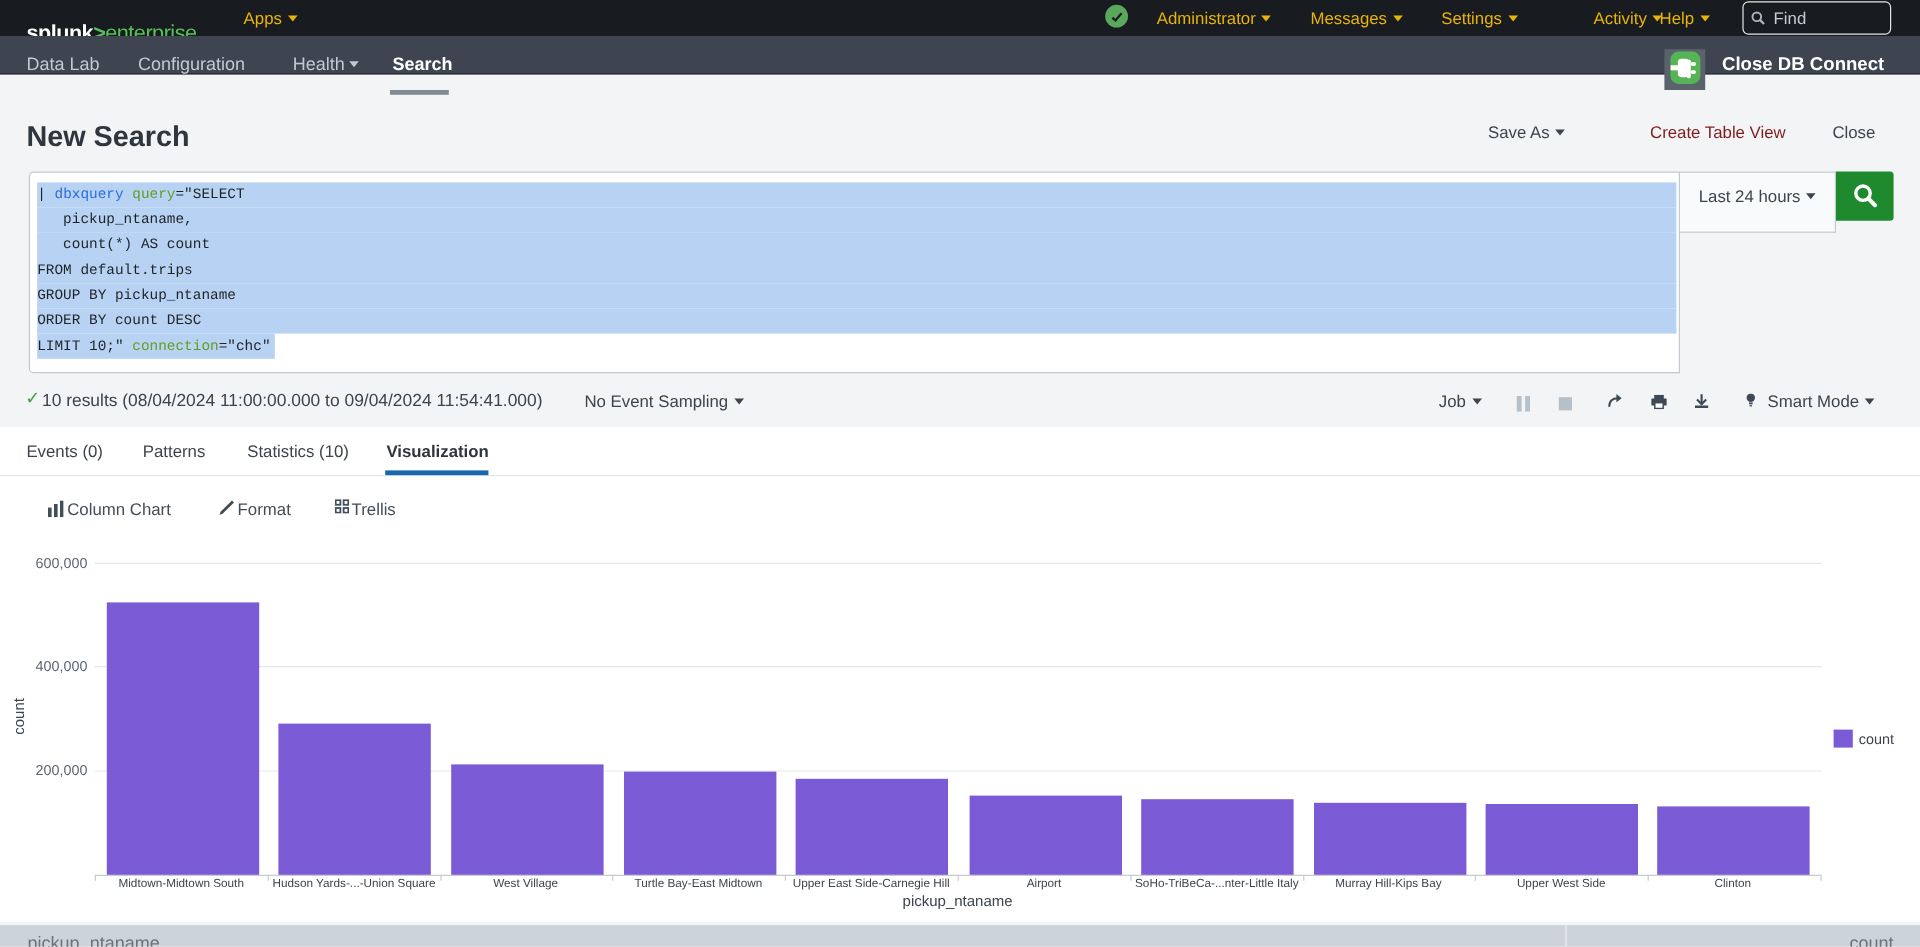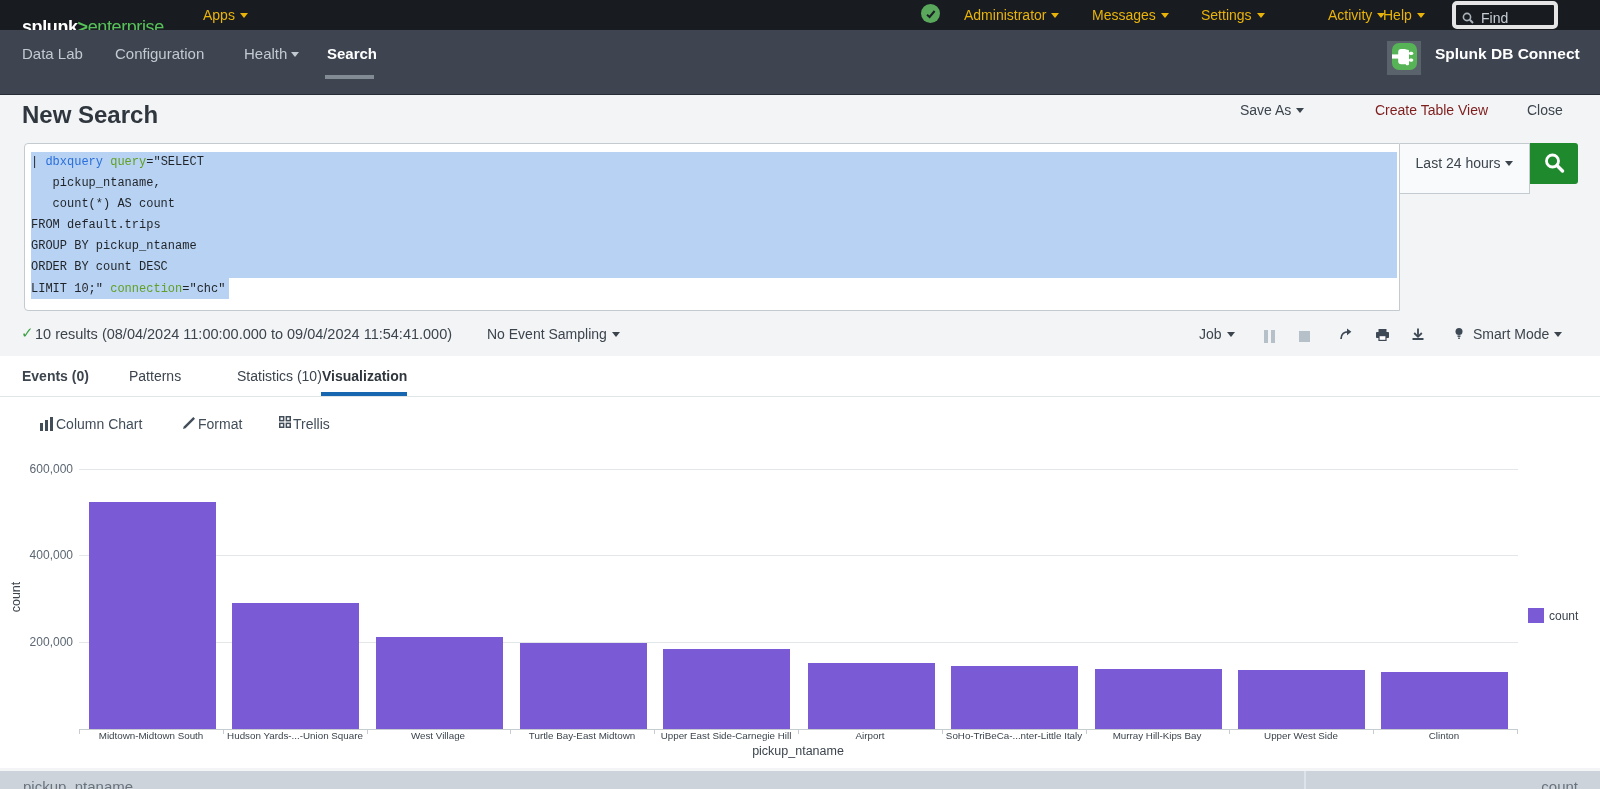--- a/index.html
+++ b/index.html
@@ -6,23 +6,23 @@
 html,body { width:1600px; height:789px; }
 body { position:relative; font-family:"Liberation Sans",sans-serif; background:#f2f4f6; overflow:hidden; }
 .abs { position:absolute; }
 .car { display:inline-block; width:0; height:0; border-left:4px solid transparent; border-right:4px solid transparent; border-top:5px solid currentColor; vertical-align:2px; margin-left:5px; }
 
 #topbar { left:0; top:0; width:1600px; height:30px; background:#181c21; }
 #topbar .item { position:absolute; top:0; height:30px; line-height:30px; font-size:14px; color:#eab308; }
 #logo { position:absolute; left:22px; top:12px; height:30px; line-height:30px; font-size:18px; font-weight:bold; color:#fff; letter-spacing:-0.4px;}
 #logo .gr { color:#57c259; }
 #logo .ent { font-weight:normal; color:#57c259; }
-#findbox { position:absolute; left:1452px; top:1px; width:106px; height:28px; border:4px solid #e5e5e5; border-radius:5px; color:#c7cdd4; font-size:14px; line-height:26px; }
-
-#appbar { left:0; top:30px; width:1600px; height:65px; background:#3e4550; border-bottom:1px solid #272d34; }
+#findbox { position:absolute; left:1452px; top:1px; width:124px; height:28px; border:1px solid #e5e5e5; border-radius:5px; color:#c7cdd4; font-size:14px; line-height:26px; }
+
+#appbar { left:0; top:30px; width:1600px; height:32px; background:#3e4550; border-bottom:1px solid #272d34; }
 #appbar .item { position:absolute; top:0; height:48px; line-height:48px; font-size:15px; color:#c3c9d0; }
 #dbtile { position:absolute; left:1387px; top:11px; width:34px; height:34px; background:#5a626c; }
 #dbgreen { position:absolute; left:5px; top:2px; width:25px; height:27px; background:#56b456; border-radius:7px; }
 
 .hitem { position:absolute; font-size:14px; color:#3c444d; height:16px; line-height:16px; }
 
 #sbox { left:24px; top:143px; width:1376px; height:168px; background:#fff; border:1px solid #c3cad0; border-radius:4px 0 0 4px; padding:8px 2px 8px 6px; font-family:"Liberation Mono",monospace; font-size:12px; line-height:21px; color:#1f2328; white-space:pre; }
 #sbox .sel { background:#b7d2f2; }
 #sbox .sel7 { background:#b7d2f2; padding:3.5px 4px 3.6px 0; }
 .kb { color:#2a6fdb; } .kg { color:#61a025; }
@@ -75,21 +75,21 @@
     <div id="dbgreen">
       <svg width="25" height="27" viewBox="0 0 25 27" style="position:absolute;left:0;top:0;">
         <rect x="0" y="11.4" width="8" height="4.2" fill="#fff"></rect>
         <rect x="6.2" y="6" width="9.3" height="15.3" rx="3" fill="#fff"></rect>
         <rect x="13.6" y="6.8" width="3.4" height="15.4" rx="1.2" fill="#fff"></rect>
         <rect x="16.9" y="8.7" width="4.4" height="3.2" rx="1.6" fill="#fff"></rect>
         <rect x="16.9" y="15.5" width="4.4" height="3.2" rx="1.6" fill="#fff"></rect>
       </svg>
     </div>
   </div>
-  <div class="item" style="left:1435px; color:#fff; font-size:15.5px; font-weight:bold;">Splunk DB Connect</div>
+  <div class="item" style="left:1435px; color:#fff; font-size:15.5px; font-weight:bold;">Close DB Connect</div>
 </div>
 
 <div class="abs" style="left:22px; top:100px; font-size:24px; font-weight:bold; color:#2f363e; line-height:30px;">New Search</div>
 <div class="hitem" style="left:1240px; top:102px;">Save As<span class="car"></span></div>
 <div class="hitem" style="left:1375px; top:102px; color:#7f1d1d;">Create Table View</div>
 <div class="hitem" style="left:1527px; top:102px;">Close</div>
 
 <div class="abs" id="sbox"><div class="sel">| <span class="kb">dbxquery</span> <span class="kg">query</span>="SELECT</div><div class="sel">   pickup_ntaname,</div><div class="sel">   count(*) AS count</div><div class="sel">FROM default.trips</div><div class="sel">GROUP BY pickup_ntaname</div><div class="sel">ORDER BY count DESC</div><div><span class="sel7">LIMIT 10;" <span class="kg">connection</span>="chc"</span></div></div>
 <div class="abs" id="tpick">Last 24 hours<span class="car"></span></div>
 <div class="abs" id="sbtn">
@@ -121,23 +121,23 @@
     <path d="M0.5 11 L11.5 11" stroke="#3e4956" stroke-width="2"></path>
   </svg>
 <svg class="abs" style="left:1455px; top:328px;" width="8" height="11" viewBox="0 0 8 11">
     <circle cx="4" cy="3.5" r="3.5" fill="#3e4956"></circle>
     <rect x="2.5" y="7.4" width="3" height="1.5" fill="#3e4956"></rect>
     <rect x="3" y="9.6" width="2" height="1.2" fill="#3e4956"></rect>
   </svg>
 <div class="jitem" style="left:1473px; top:325px;">Smart Mode<span class="car"></span></div>
 
 <div class="abs" id="tabs">
-  <div class="t" style="left:22px;font-weight:bold;">Events (0)</div>
-  <div class="t" style="left:119px;margin-left:10px;">Patterns</div>
-  <div class="t" style="left:206px;margin-left:31px;">Statistics (10)</div>
+  <div class="t" style="left:22px;">Events (0)</div>
+  <div class="t" style="left:119px;">Patterns</div>
+  <div class="t" style="left:206px;">Statistics (10)</div>
   <div class="t" style="left:322px; font-weight:bold; color:#2f363d;">Visualization</div>
   <div id="tabund"></div>
 </div>
 
 <div class="abs" id="white2"></div>
 <svg class="abs" style="left:40px; top:417px;" width="13" height="14" viewBox="0 0 13 14">
     <rect x="0" y="6" width="3" height="8" fill="#414d59"></rect>
     <rect x="5" y="3" width="3" height="11" fill="#414d59"></rect>
     <rect x="10" y="0" width="3" height="14" fill="#414d59"></rect>
   </svg>

